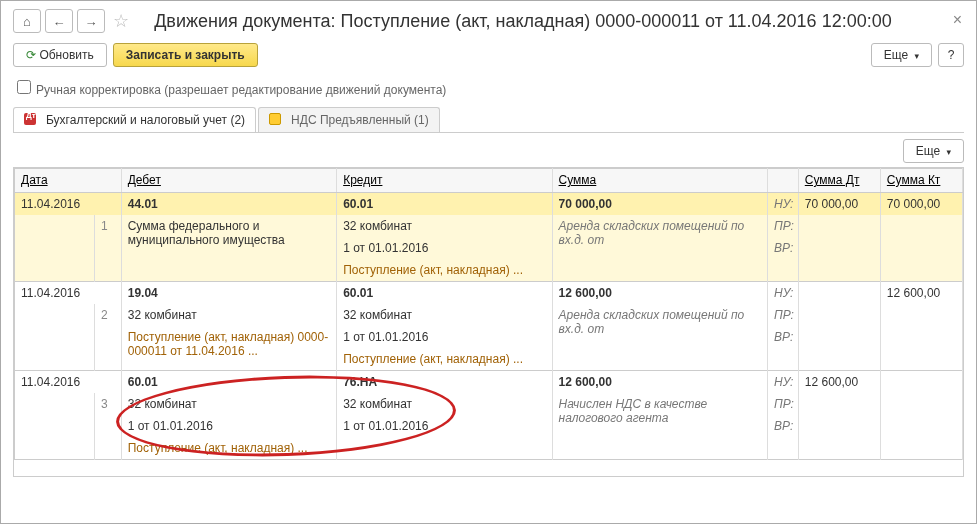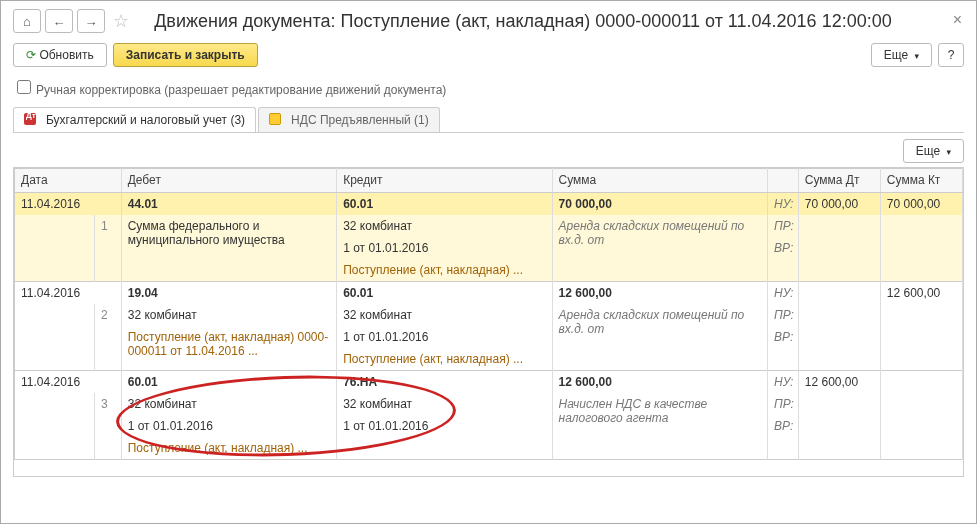--- a/index.html
+++ b/index.html
@@ -78,22 +78,23 @@
     border-right: 1px solid #ddd;
     padding: 4px 6px;
     font-size: 12px;
     text-align: left;
     vertical-align: top;
   }
   table.grid th {
     border-bottom: 1px solid #ccc;
     background: #f7f7f7;
     font-weight: normal;
-    color: #404040;
+    color: #000000;
     height: 24px;
+    text-decoration: underline;
   }
   tr.hl td { background: #fff2af; }
   tr.hl2 td { background: #fff9d9; }
   tr.sep td { border-top: 1px solid #ccc; }
   .right { text-align: right; }
   .italic { font-style: italic; color: #777; }
   .gray { color: #888; }
   .bold { font-weight: bold; }
   .dotted { color: #a16207; }
   col.c-date { width: 78px; }
@@ -154,21 +155,21 @@
 <div class="checkbox-row">
   <input type="checkbox" style="">
   <span>Ручная корректировка (разрешает редактирование движений документа)</span>
 </div>
 
 <div class="tabs">
   <div class="tab">
     <span class="tab-icon" style="background:#c33;border-radius:2px;position:relative;">
       <span style="position:absolute;top:-2px;left:2px;color:#fff;font-size:8px;font-weight:bold;">Дт</span>
     </span>
-    <span>Бухгалтерский и налоговый учет (3)</span>
+    <span>Бухгалтерский и налоговый учет (2)</span>
   </div>
   <div class="tab inactive">
     <span class="tab-icon" style="background:#fc3;border:1px solid #c90;border-radius:2px;"></span>
     <span>НДС Предъявленный (1)</span>
   </div>
 </div>
 
 <div class="subbar">
   <button class="btn btn-plain">
     <span>Еще</span>

